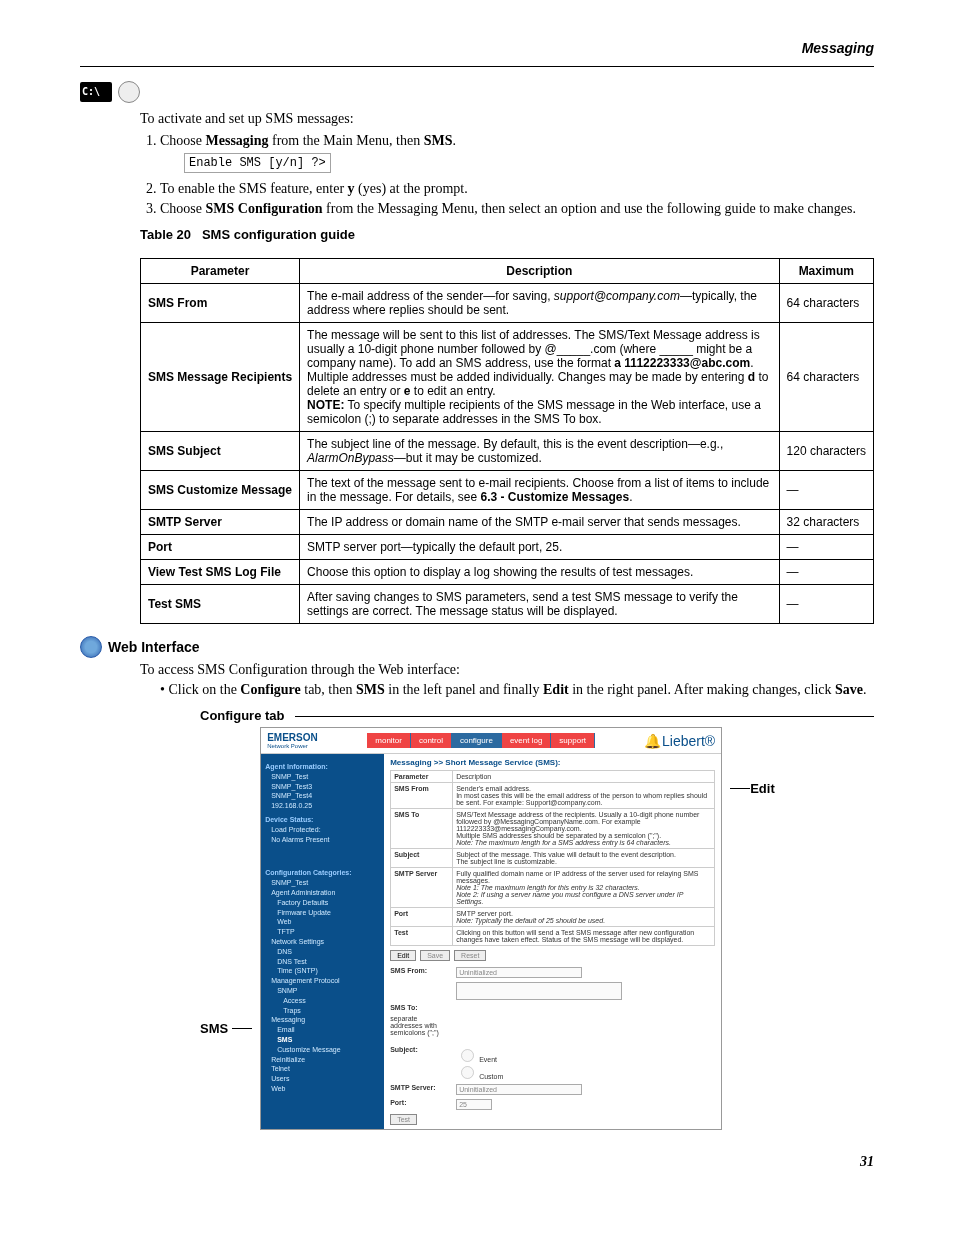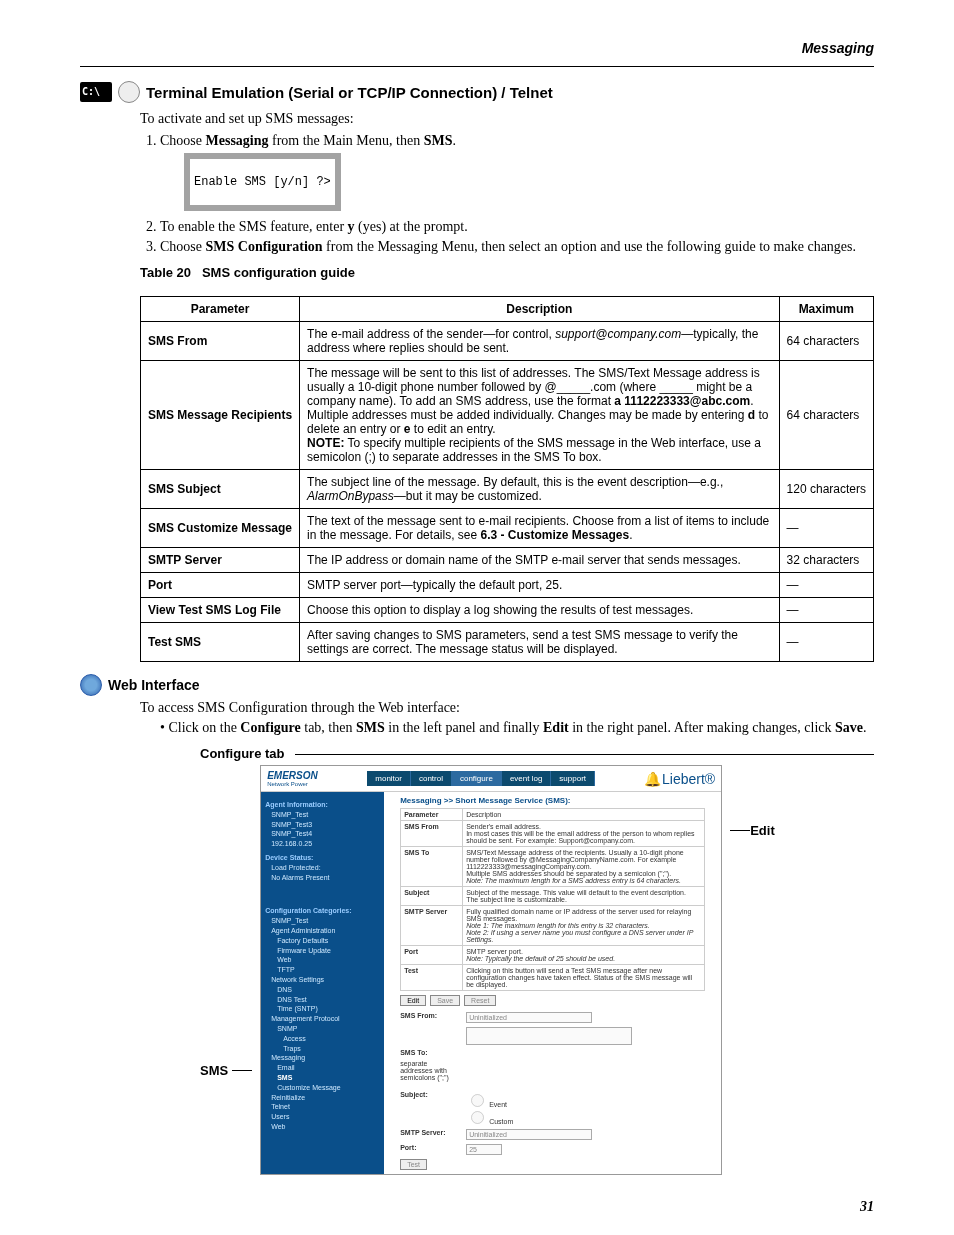--- a/index.html
+++ b/index.html
@@ -60,22 +60,22 @@
   ol {
     margin: 6px 0 6px 0;
     padding-left: 20px;
   }
   ol li {
     margin-bottom: 4px;
   }
   .code-inline {
     font-family: "Courier New", monospace;
     font-size: 12px;
-    border: 6px solid #a3a3a3;
-    padding: 16px 4px;
+    border: 1px solid #a3a3a3;
+    padding: 2px 4px;
     margin: 4px 0 4px 24px;
     display: inline-block;
   }
   .table-caption {
     font-family: Arial, Helvetica, sans-serif;
     font-weight: bold;
     font-size: 13px;
     margin: 10px 0 16px 0;
   }
   table.guide {
@@ -160,40 +160,40 @@
     display:flex;
     flex-direction:column;
   }
   .ss-top {
     display:flex;
     align-items:center;
     justify-content:space-between;
     padding:4px 6px;
     border-bottom:1px solid #ccc;
   }
-  .ss-logo { font-weight:bold; color:#0a4f8a; font-size:10px;font-style:italic; }
-  .ss-tabs { display:flex; background:#0c4a6e; }
+  .ss-logo { font-weight:bold; color:#0a4f8a; font-size:10px; }
+  .ss-tabs { display:flex; background:#ef4444; }
   .ss-tab { padding:3px 8px; color:#fff; font-size:8px; border-right:1px solid #2c6aa0;}
   .ss-tab.active { background:#2c6aa0; }
   .ss-body { display:flex; }
   .ss-side {
     width:115px;
     background:#0a4f8a;
     color:#fff;
     padding:4px;
     font-size:7px;
     line-height:1.4;
   }
   .ss-side .hdr { color:#9cf; font-weight:bold; margin-top:4px;}
   .ss-side .item { padding-left:6px; color:#cde8ff;}
   .ss-side .item2 { padding-left:12px; color:#cde8ff;}
   .ss-side .sel { color:#fff; font-weight:bold;}
   .ss-main {
     flex:1;
-    padding:4px 16px;
+    padding:4px 6px;
     font-size:7px;
     color:#333;
   }
   .ss-main .crumb { color:#0a4f8a; font-weight:bold; margin-bottom:3px; font-size:8px;}
   .ss-main table.ptab { border-collapse:collapse; width:100%; }
   .ss-main table.ptab td { border:1px solid #ccc; padding:2px 3px; vertical-align:top;}
   .ss-main table.ptab td:first-child { width:55px; font-weight:bold;}
   .ss-form { margin-top:6px; }
   .ss-form .row { display:flex; align-items:flex-start; margin-bottom:4px; gap:6px;}
   .ss-form .lbl { width:60px; font-weight:bold;}
@@ -229,21 +229,20 @@
 </style>
 </head>
 <body>
 
 <div class="header-right">Messaging</div>
 <hr class="headrule">
 
 <div class="section-title">
   <span class="icon-box">C:\</span>
   <span class="icon-circle"></span>
-  <span>Terminal Emulation (Serial or TCP/IP Connection) / Telnet</span>
 </div>
 
 <div class="content-indent">
   <div>To activate and set up SMS messages:</div>
   <ol>
     <li>
       <span>Choose </span><b>Messaging</b><span> from the Main Menu, then </span><b>SMS</b><span>.</span>
       <div><span class="code-inline">Enable SMS [y/n] ?&gt;</span></div>
     </li>
     <li>
@@ -262,21 +261,21 @@
     <thead>
       <tr>
         <th>Parameter</th>
         <th>Description</th>
         <th>Maximum</th>
       </tr>
     </thead>
     <tbody>
       <tr>
         <td class="param">SMS From</td>
-        <td><span>The e-mail address of the sender—for control, </span><i>support@company.com</i><span>—typically, the address where replies should be sent.</span></td>
+        <td><span>The e-mail address of the sender—for saving, </span><i>support@company.com</i><span>—typically, the address where replies should be sent.</span></td>
         <td class="max">64 characters</td>
       </tr>
       <tr>
         <td class="param">SMS Message Recipients</td>
         <td>
           <span>The message will be sent to this list of addresses. The SMS/Text Message address is usually a 10-digit phone number followed by @_____.com (where _____ might be a company name). To add an SMS address, use the format </span><b>a 1112223333@abc.com</b><span>. Multiple addresses must be added individually. Changes may be made by entering </span><b>d</b><span> to delete an entry or </span><b>e</b><span> to edit an entry.</span><br>
           <b>NOTE:</b><span> To specify multiple recipients of the SMS message in the Web interface, use a semicolon (;) to separate addresses in the SMS To box.</span>
         </td>
         <td class="max">64 characters</td>
       </tr>

